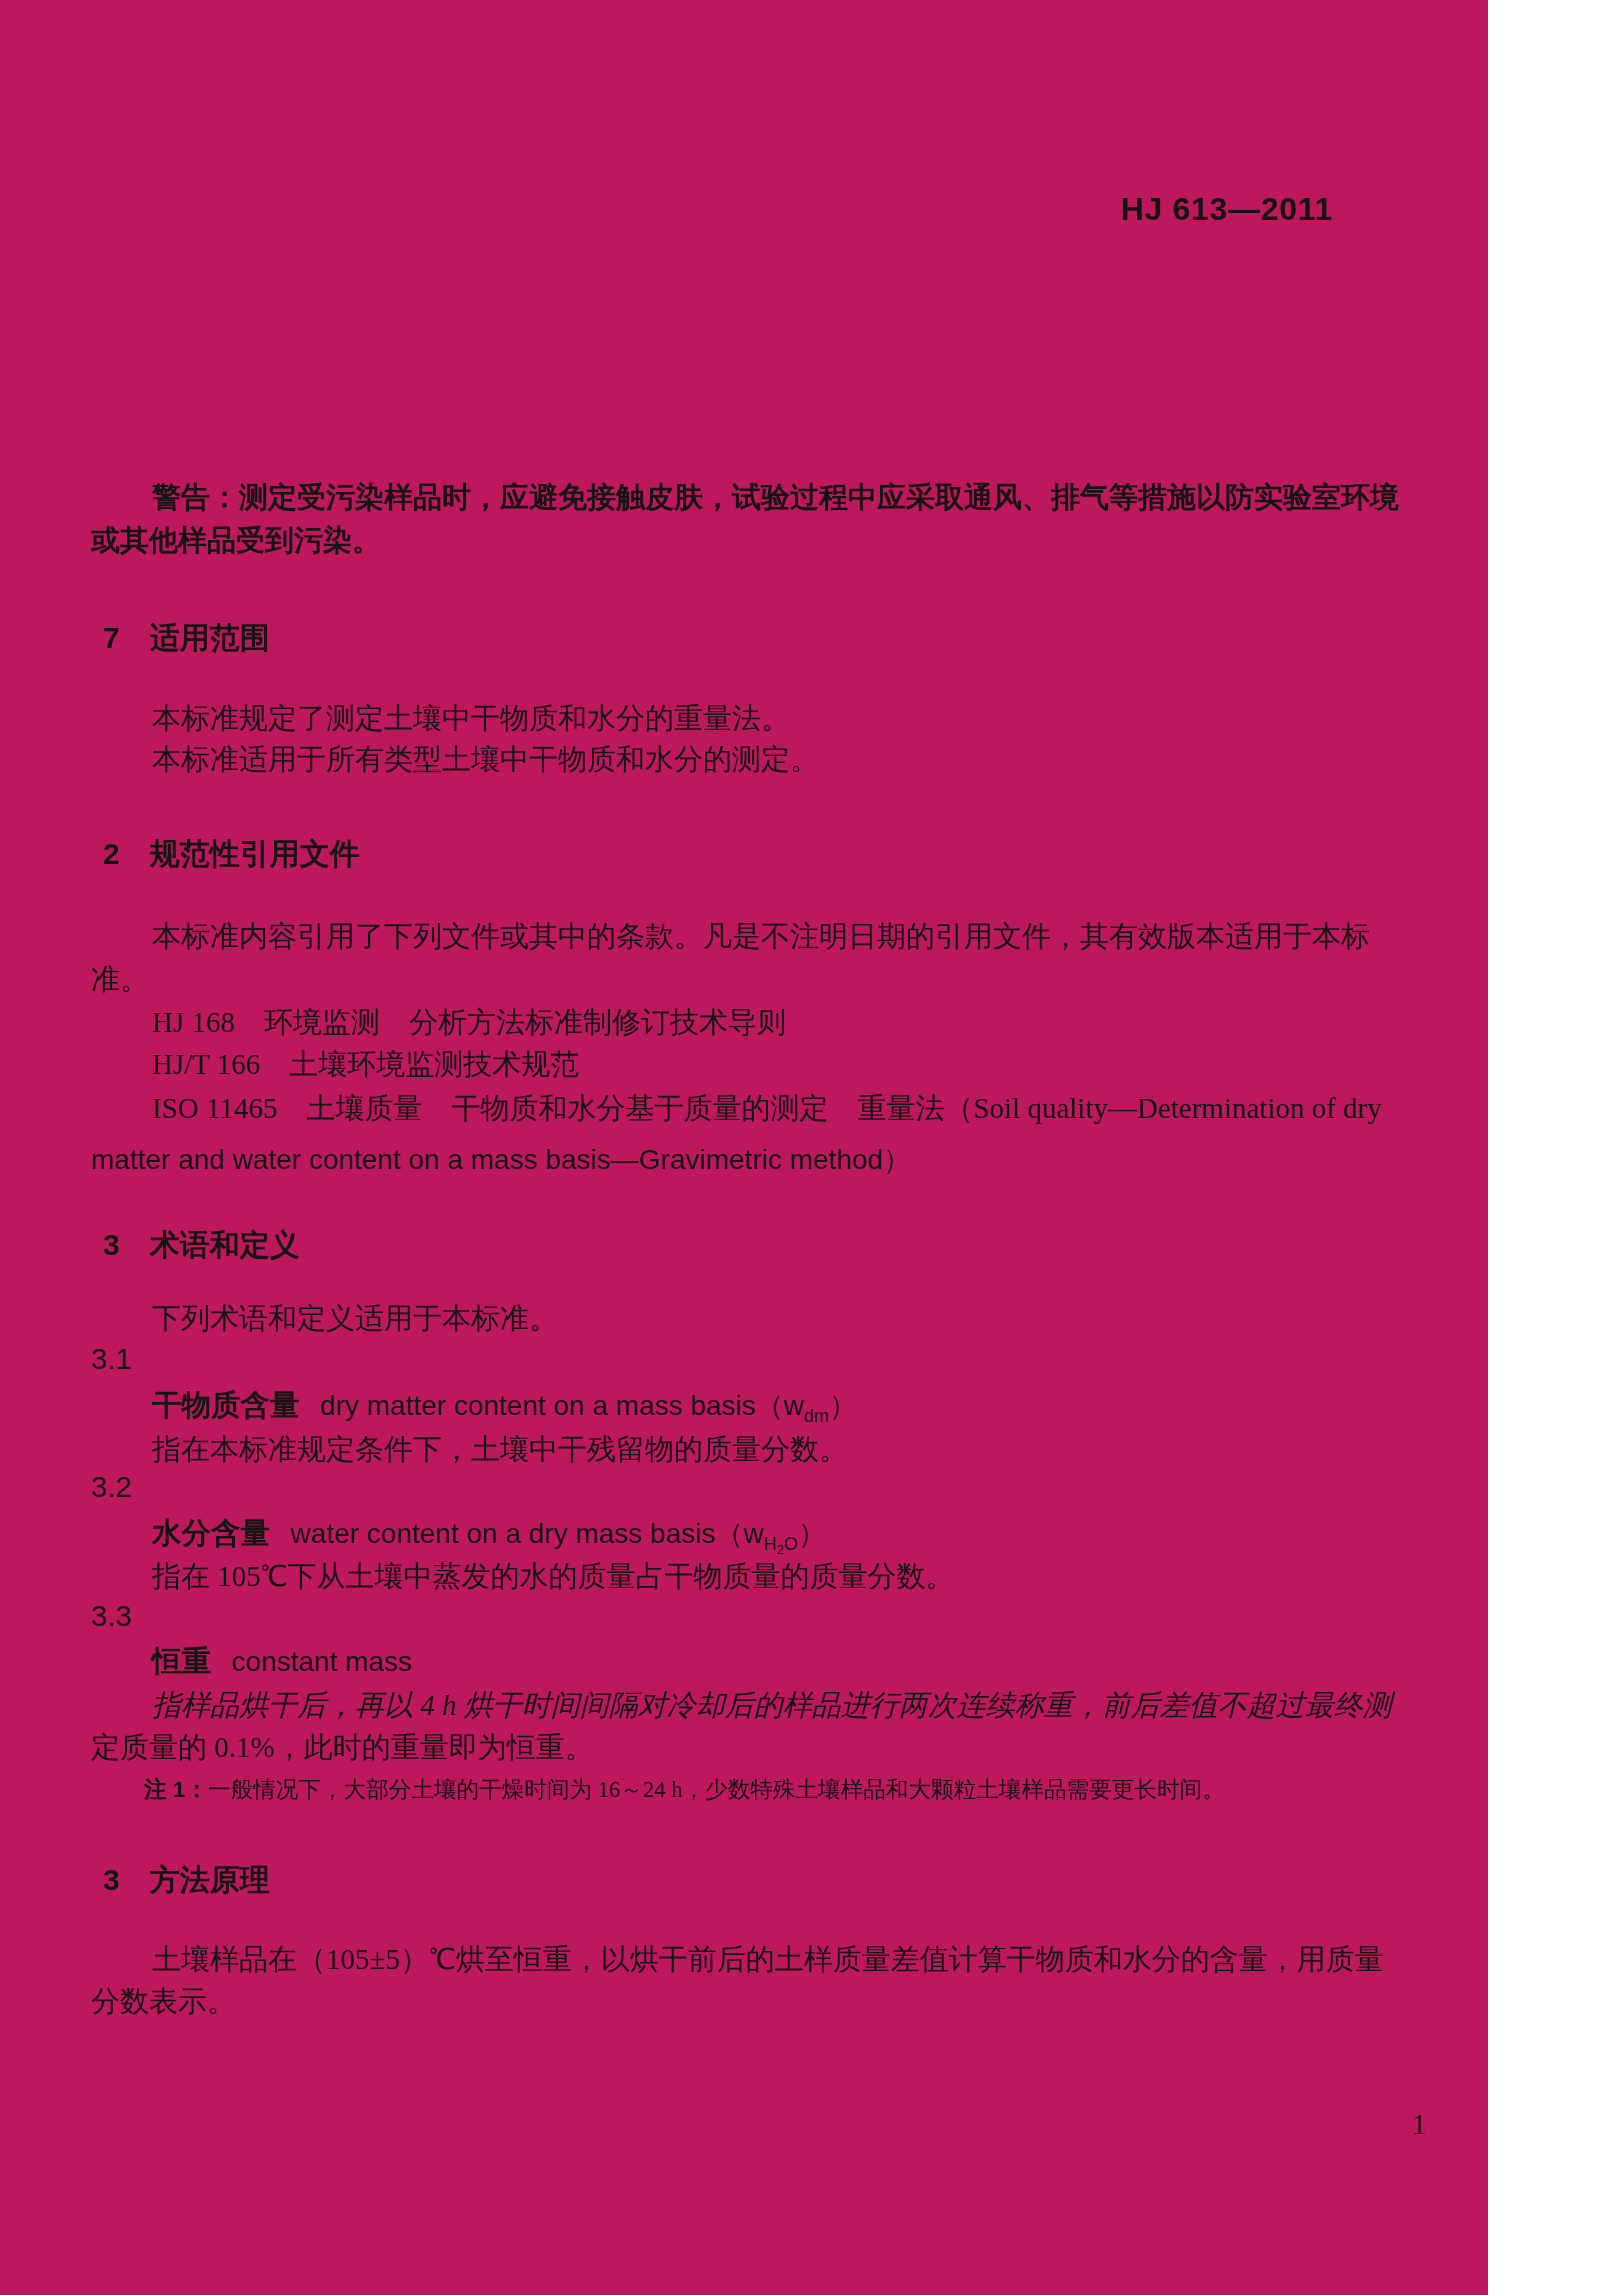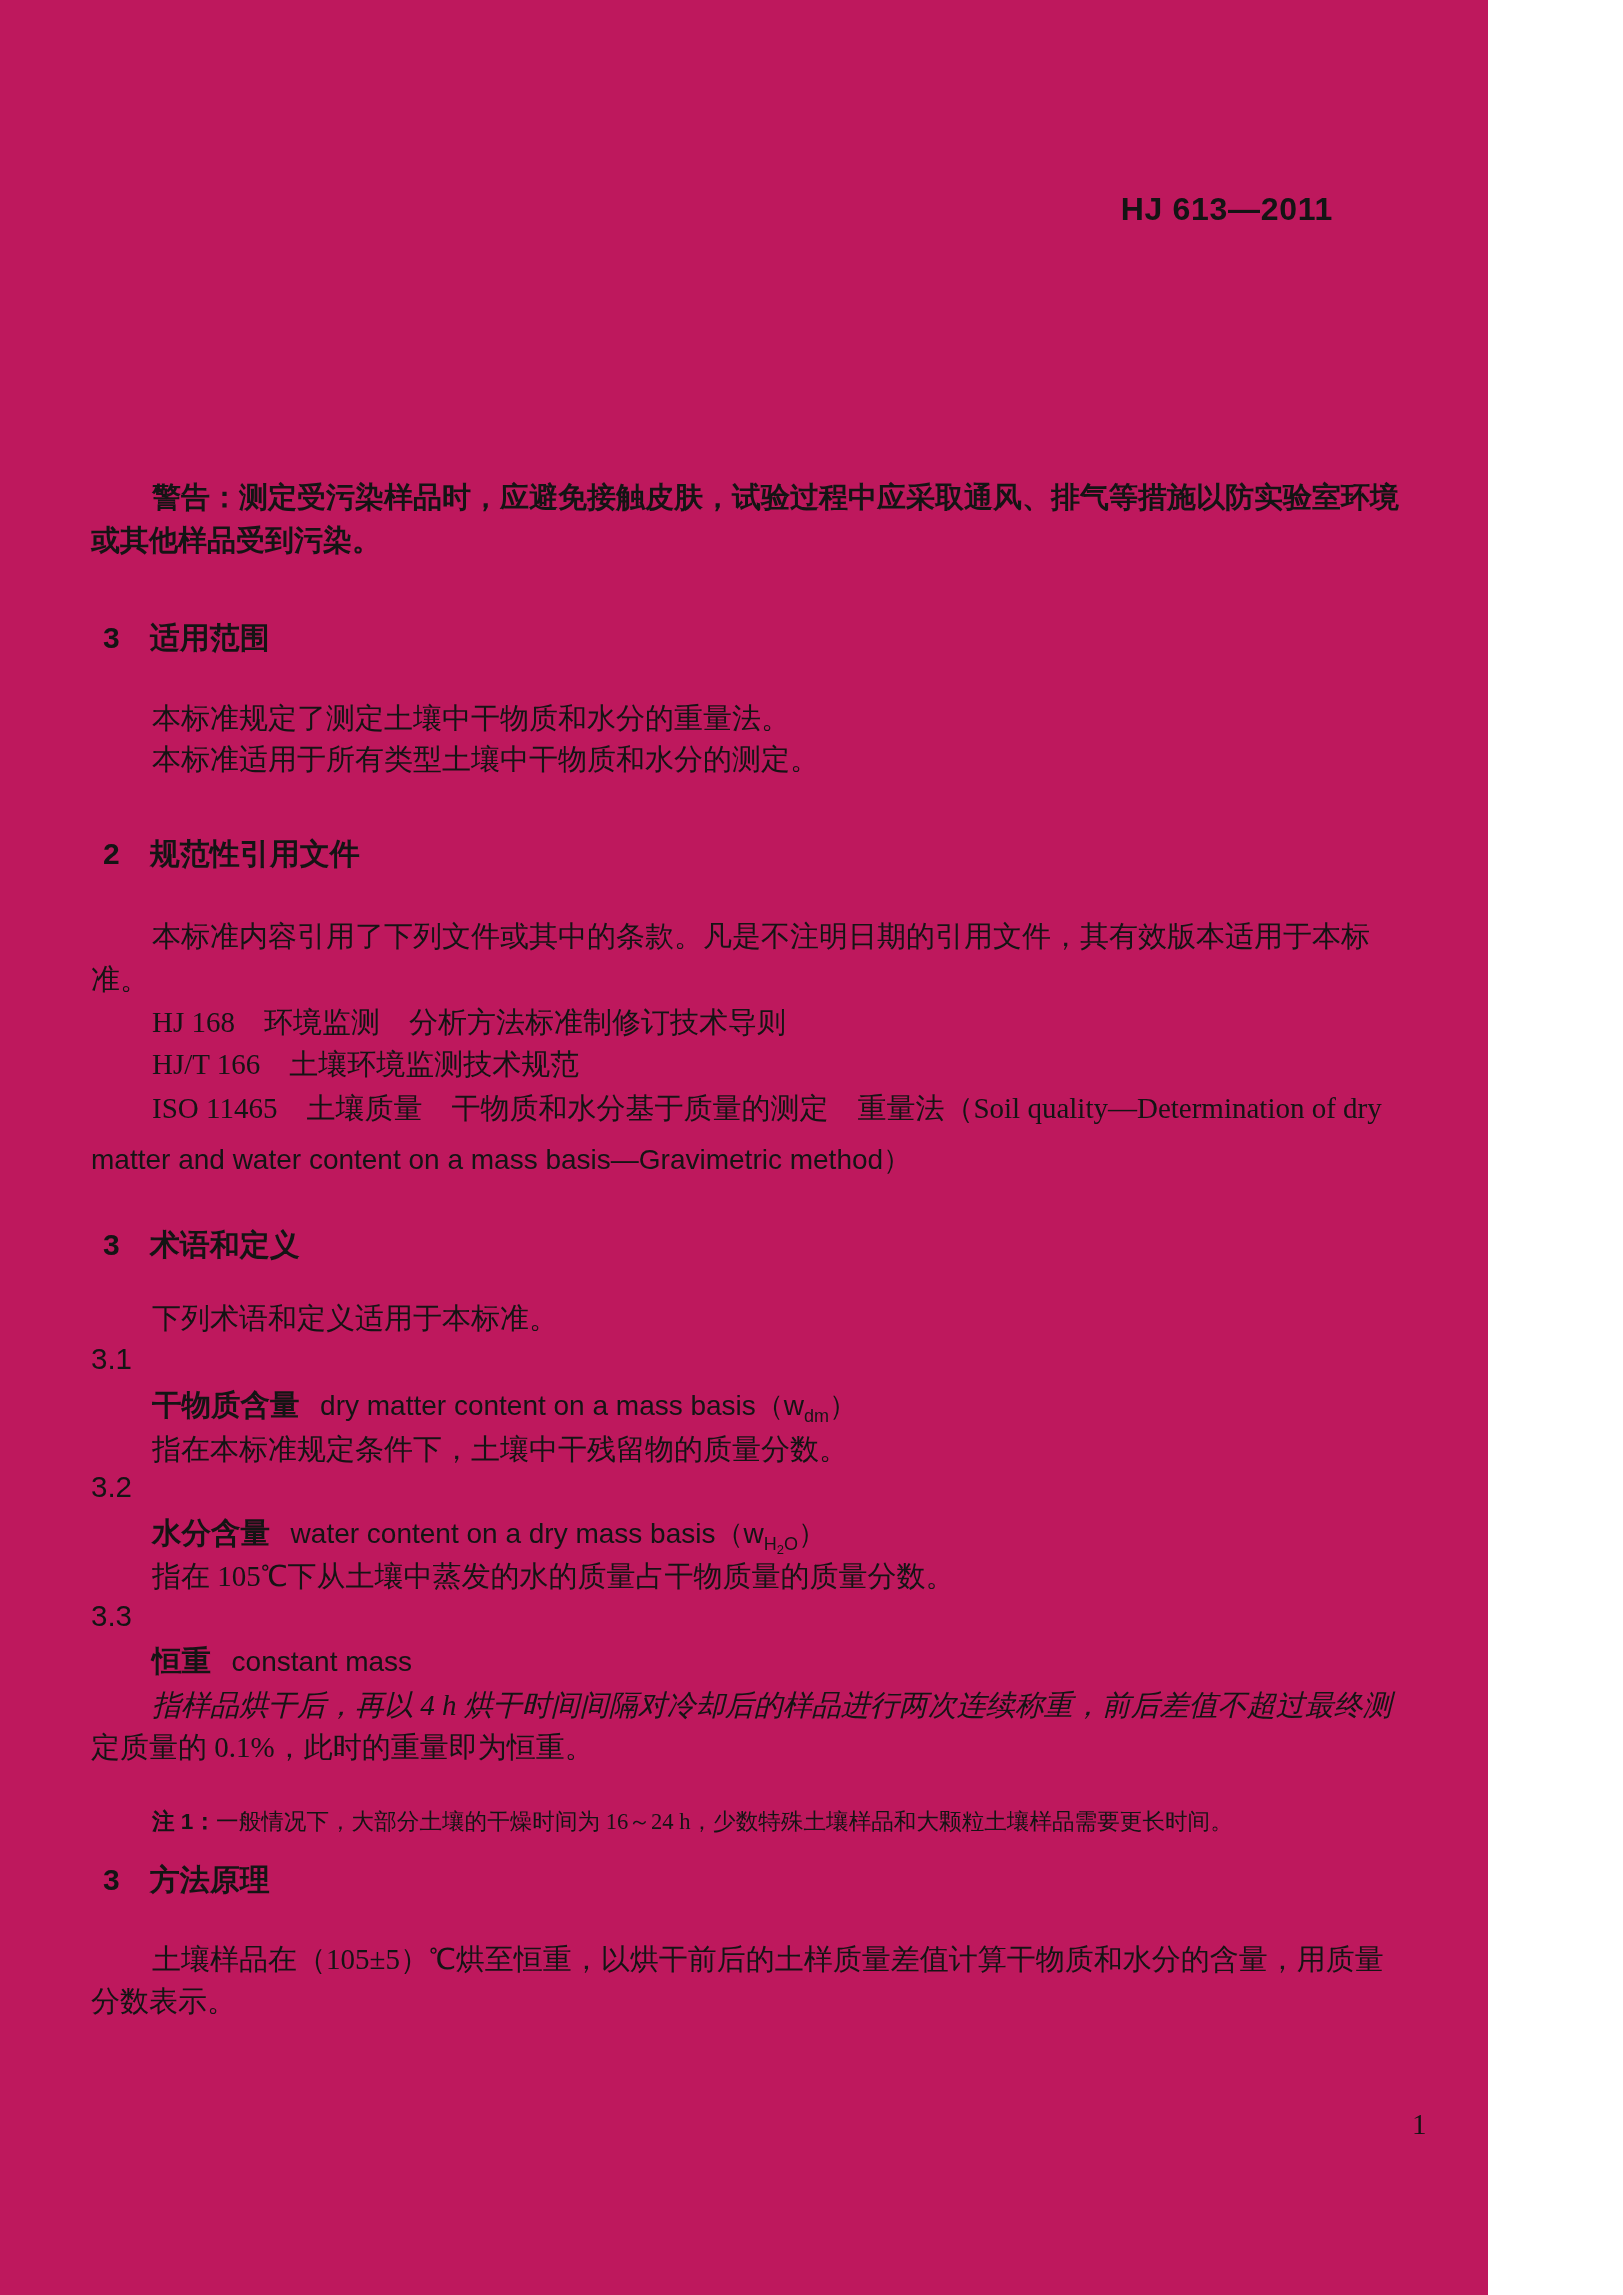--- a/index.html
+++ b/index.html
@@ -35,21 +35,21 @@
 <body>
 
 <div class="page">
 
   <div class="abs code" style="top:191px; right:155px;">HJ 613—2011</div>
 
 
   <div class="abs warn" style="top:478px; left:152px;">警告：测定受污染样品时，应避免接触皮肤，试验过程中应采取通风、排气等措施以防实验室环境</div>
   <div class="abs warn" style="top:521px; left:91px;">或其他样品受到污染。</div>
 
-  <div class="abs h" style="top:618px; left:103px;">3　适用范围</div>
+  <div class="abs h" style="top:618px; left:103px;">7　适用范围</div>
   <div class="abs body" style="top:698px; left:152px;">本标准规定了测定土壤中干物质和水分的重量法。</div>
   <div class="abs body" style="top:739px; left:152px;">本标准适用于所有类型土壤中干物质和水分的测定。</div>
 
   <div class="abs h" style="top:834px; left:103px;">2　规范性引用文件</div>
   <div class="abs body" style="top:916px; left:152px;">本标准内容引用了下列文件或其中的条款。凡是不注明日期的引用文件，其有效版本适用于本标</div>
   <div class="abs body" style="top:959px; left:91px;">准。</div>
   <div class="abs body" style="top:1002px; left:152px;">HJ 168　环境监测　分析方法标准制修订技术导则</div>
   <div class="abs body" style="top:1044px; left:152px;">HJ/T 166　土壤环境监测技术规范</div>
   <div class="abs body" style="top:1088px; left:152px;">ISO 11465　土壤质量　干物质和水分基于质量的测定　重量法（Soil quality—Determination of dry</div>
   <div class="abs term-en" style="top:1132px; left:91px;">matter and water content on a mass basis—Gravimetric method）</div>
@@ -68,21 +68,21 @@
     <span class="term-zh">水分含量</span><span class="term-en">water content on a dry mass basis（w</span><span class="sub">H</span><span class="subsub">2</span><span class="sub">O</span><span class="term-en">）</span>
   </div>
   <div class="abs body" style="top:1556px; left:152px;">指在 105℃下从土壤中蒸发的水的质量占干物质量的质量分数。</div>
 
   <div class="abs num" style="top:1599px; left:91px;">3.3</div>
   <div class="abs" style="top:1642px; left:152px;">
     <span class="term-zh">恒重</span><span class="term-en">constant mass</span>
   </div>
   <div class="abs body" style="top:1685px; left:152px;font-style:italic;">指样品烘干后，再以 4 h 烘干时间间隔对冷却后的样品进行两次连续称重，前后差值不超过最终测</div>
   <div class="abs body" style="top:1727px; left:91px;">定质量的 0.1%，此时的重量即为恒重。</div>
-  <div class="abs" style="top:1774px; left:152px;margin-top:32px;">
+  <div class="abs" style="top:1774px; left:144px;">
     <span class="note-label">注 1：</span><span class="note">一般情况下，大部分土壤的干燥时间为 16～24 h，少数特殊土壤样品和大颗粒土壤样品需要更长时间。</span>
   </div>
 
   <div class="abs h" style="top:1860px; left:103px;">3　方法原理</div>
   <div class="abs body" style="top:1939px; left:152px;">土壤样品在（105±5）℃烘至恒重，以烘干前后的土样质量差值计算干物质和水分的含量，用质量</div>
   <div class="abs body" style="top:1981px; left:91px;">分数表示。</div>
 
   <div class="abs pageno" style="top:2108px; left:1412px;">1</div>
 
 </div>

